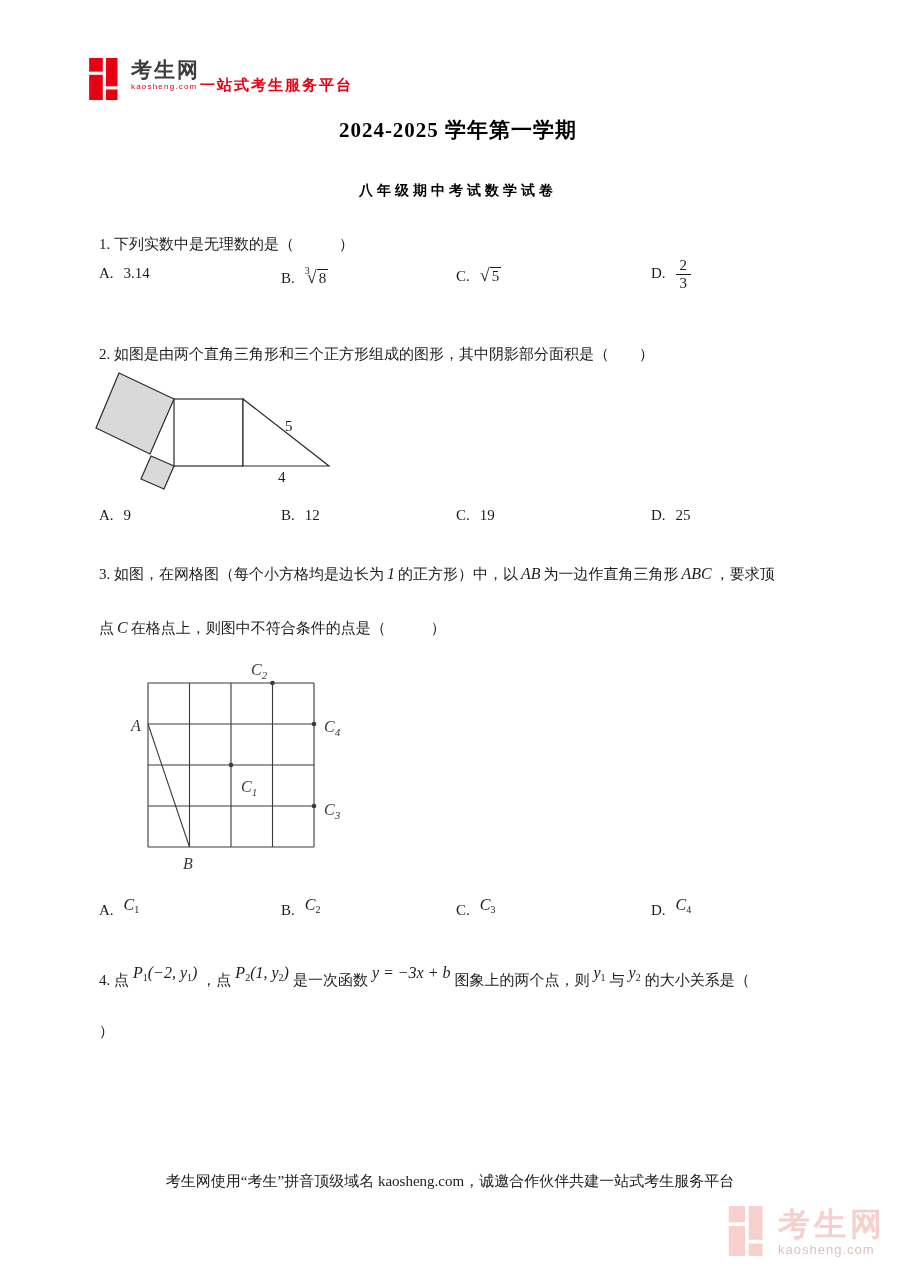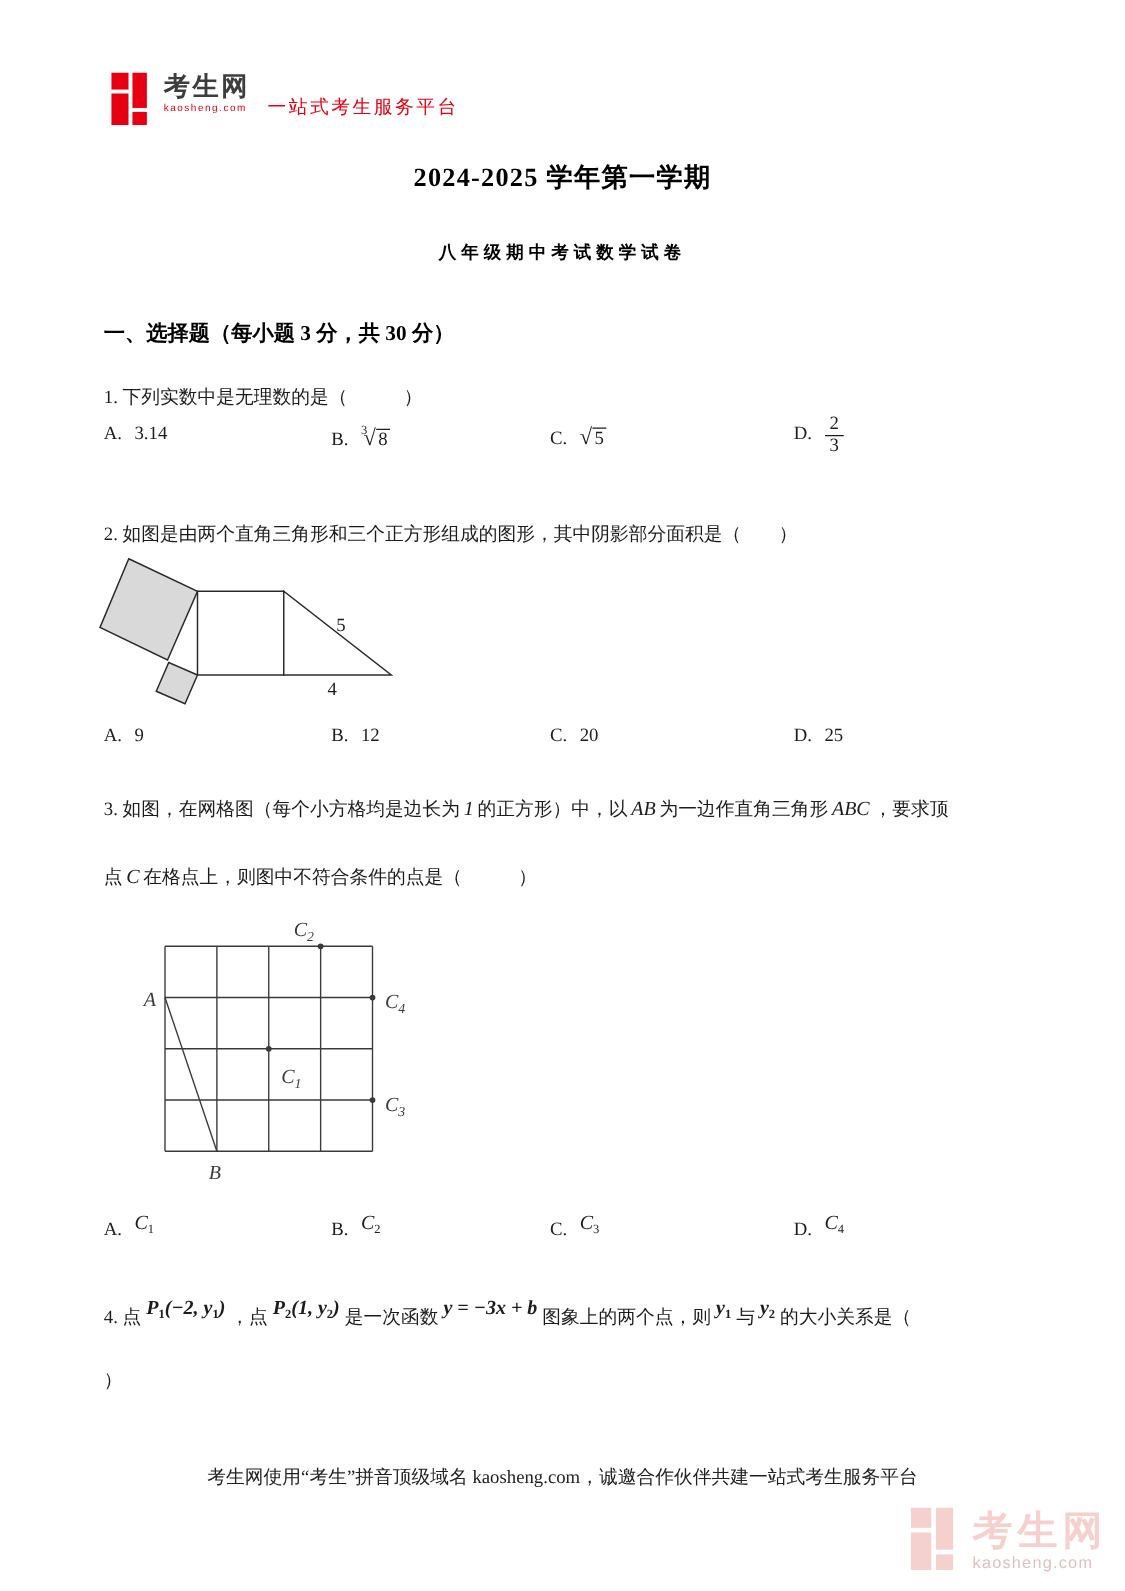--- a/index.html
+++ b/index.html
@@ -1,28 +1,28 @@
 <!DOCTYPE html>
 <html><head>
 <meta charset="utf-8">
 <style>
   html,body{margin:0;padding:0;background:#ffffff;}
   .page{position:relative;width:900px;height:1273px;background:#fff;overflow:hidden;
         font-family:"Liberation Serif","DejaVu Serif",serif;color:#1c1c1c;}
-  .content{padding:13px 83px 0 83px;}
+  .content{padding:1px 83px 0 83px;margin-left:16px;}
 
   
   .brand{position:absolute;left:88px;top:58px;display:flex;align-items:flex-start;}
   .brand-icon{width:38px;height:42px;}
   .brand-text{margin-left:5px;}
   .brand-name{font-size:21px;font-weight:bold;color:#3d3d3d;letter-spacing:2px;line-height:24px;
               font-family:"Liberation Sans","DejaVu Sans",sans-serif;}
   .brand-domain{font-size:8px;color:#e60012;letter-spacing:1.2px;line-height:9px;
                 font-family:"Liberation Sans","DejaVu Sans",sans-serif;}
-  .brand-tagline{margin-left:14px;margin-top:18px;font-size:15px;font-weight:normal;color:#e60012;
+  .brand-tagline{margin-top:18px;font-size:15px;font-weight:bold;color:#e60012;
                  letter-spacing:2px;font-family:"Liberation Sans","DejaVu Sans",sans-serif;}
 
   
   .term-title{margin:0;padding-top:116px;text-align:center;font-size:21px;font-weight:bold;
               color:#000;letter-spacing:1px;line-height:26px;}
   .doc-title{margin:34px 0 0 0;text-align:center;font-size:14px;font-weight:bold;color:#000;
              letter-spacing:4px;line-height:28px;}
   .info-line{margin-top:40px;display:flex;justify-content:center;gap:30px;
              font-size:16px;font-weight:bold;color:#000;line-height:22px;}
 
@@ -43,21 +43,21 @@
   .mi{font-style:italic;font-size:16px;margin:0 3px;}
   .msub{font-size:10px;vertical-align:-3px;font-style:normal;}
   .frac{display:inline-flex;flex-direction:column;align-items:center;vertical-align:-6px;
         line-height:17px;font-size:15px;position:relative;top:-14px;}
   .frac .num{padding:0 4px;border-bottom:1px solid #1c1c1c;}
   .rad-idx{font-size:10px;vertical-align:9px;margin-right:-3px;}
   .rad-sign{font-size:18px;}
   .radicand{display:inline-block;border-top:1px solid #1c1c1c;line-height:16px;padding:0 2px;}
   .copt{font-style:italic;font-size:16px;position:relative;top:-5px;}
   .copt .msub{font-style:normal;}
-  .mraise{display:inline-block;position:relative;top:-7px;font-style:italic;font-size:16px;margin:0 4px;font-weight:bold;}
+  .mraise{display:inline-block;position:relative;top:-7px;font-style:italic;font-size:16px;margin:0 4px;}
   .mraise .msub{font-style:normal;}
   .q4{line-height:46px;}
 
   
   .fig{display:block;}
   .fig-q2{margin:4px 0 0 -8px;}
   .fig-q3{margin:0 0 0 22px;}
   .fig-label{font-size:15px;fill:#1c1c1c;font-family:"Liberation Serif","DejaVu Serif",serif;}
   .fig-label-i{font-size:16px;font-style:italic;fill:#3a3a3a;
                font-family:"Liberation Serif","DejaVu Serif",serif;}
@@ -91,21 +91,20 @@
       <div class="brand-domain">kaosheng.com</div>
     </div>
     <div class="brand-tagline">一站式考生服务平台</div>
   </div>
 
   <div class="content">
 
     <h1 class="term-title">2024-2025 学年第一学期</h1>
     <h2 class="doc-title">八年级期中考试数学试卷</h2>
 
-    <div class="sec-heading">一、选择题（每小题 3 分，共 30 分）</div>
 
     <p class="stem">1. 下列实数中是无理数的是（　　　）</p>
     <div class="opt-row opt-row-tall">
       <span class="opt opt-a">
         <span class="lab">A.</span><span>3.14</span>
       </span>
       <span class="opt opt-b">
         <span class="lab">B.</span><span class="rad-idx">3</span><span class="rad-sign">√</span><span class="radicand">8</span>
       </span>
       <span class="opt opt-c">
@@ -129,21 +128,21 @@
       <text x="187" y="113" class="fig-label">4</text>
     </svg>
     <div class="opt-row" style="margin-top:6px;">
       <span class="opt opt-a">
         <span class="lab">A.</span><span>9</span>
       </span>
       <span class="opt opt-b">
         <span class="lab">B.</span><span>12</span>
       </span>
       <span class="opt opt-c">
-        <span class="lab">C.</span><span>20</span>
+        <span class="lab">C.</span><span>19</span>
       </span>
       <span class="opt opt-d">
         <span class="lab">D.</span><span>25</span>
       </span>
     </div>
 
     <p class="stem stem-2l">
       <span>3. 如图，在网格图（每个小方格均是边长为</span><span class="mi">1</span><span>的正方形）中，以</span><span class="mi">AB</span><span>为一边作直角三角形</span><span class="mi">ABC</span><span>，要求顶</span><br>
       <span>点</span><span class="mi">C</span><span>在格点上，则图中不符合条件的点是（　　　）</span>
     </p>

